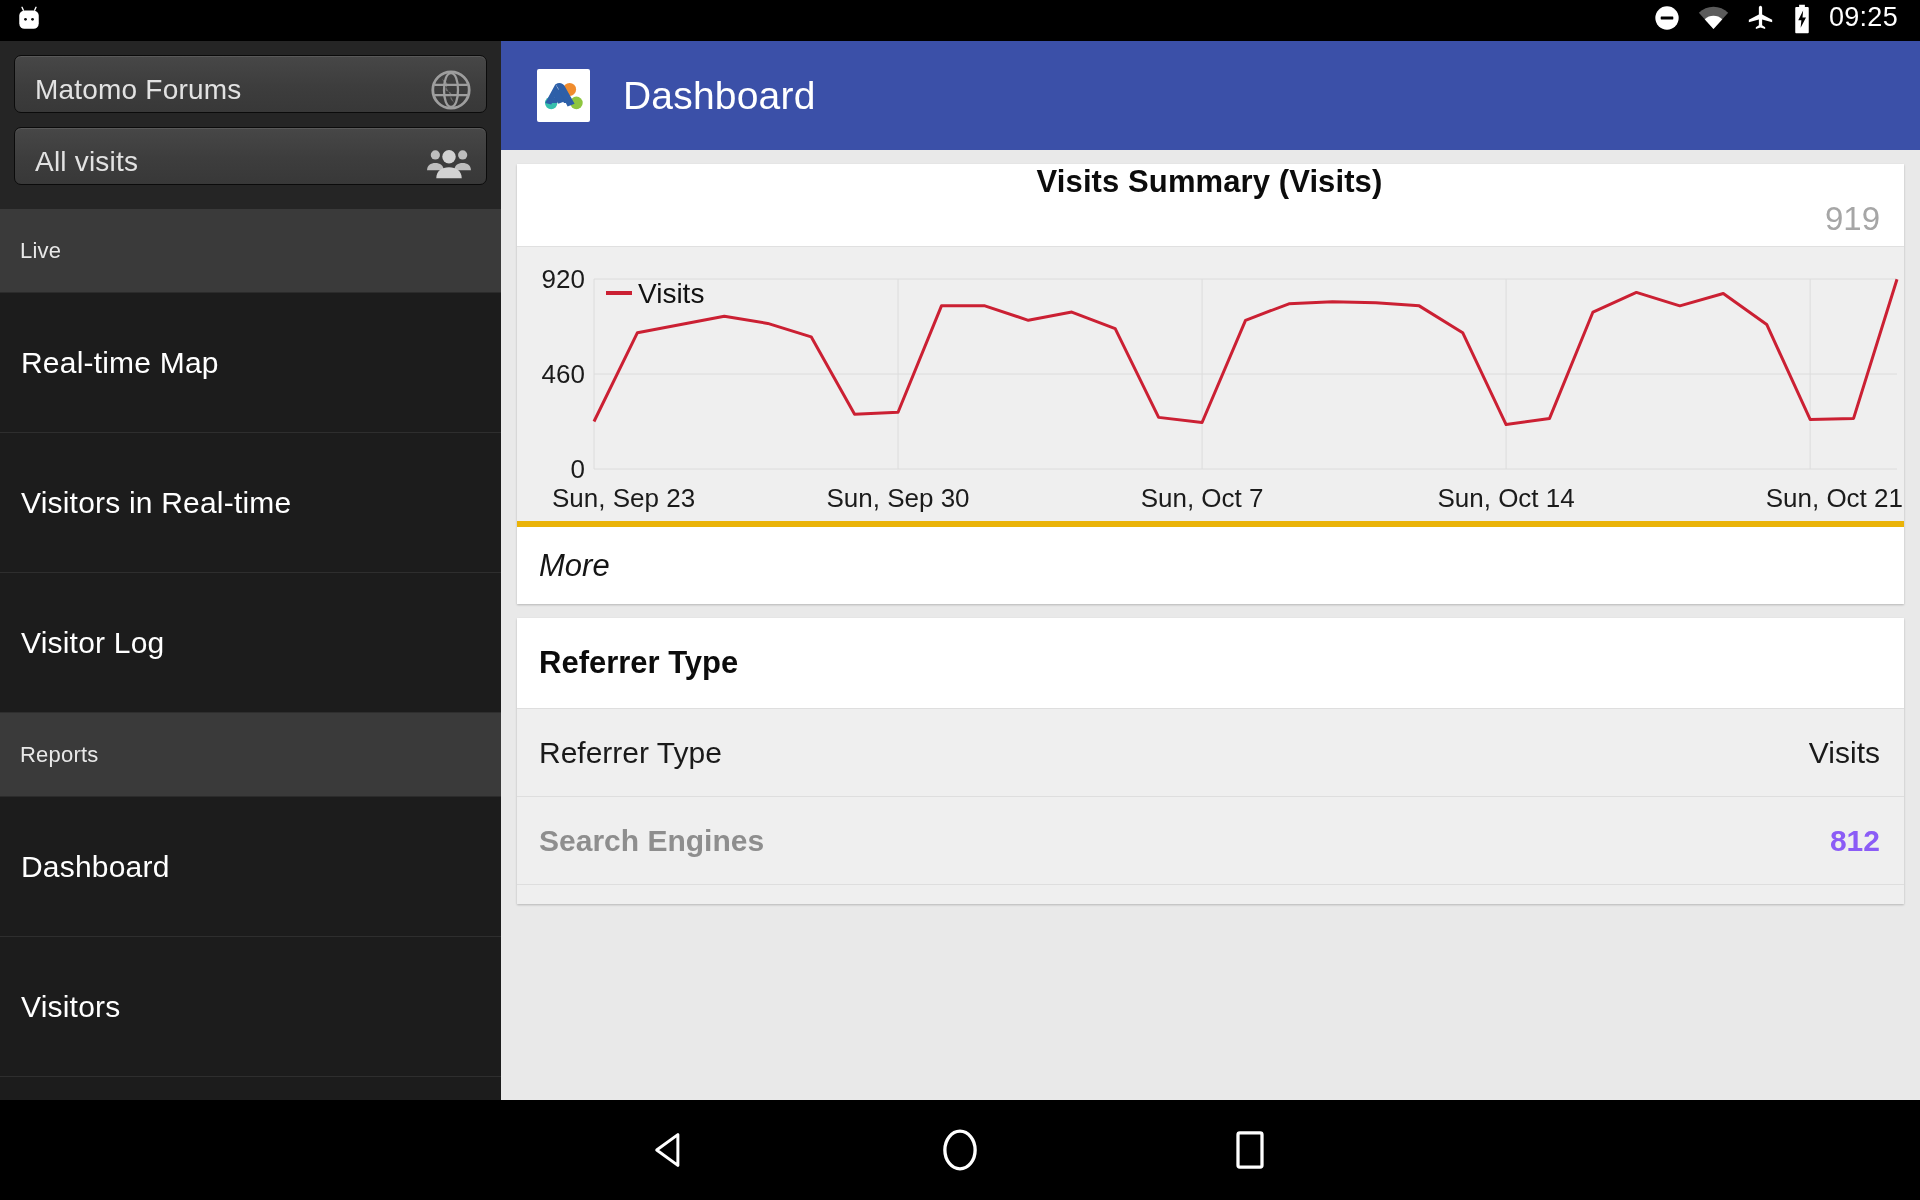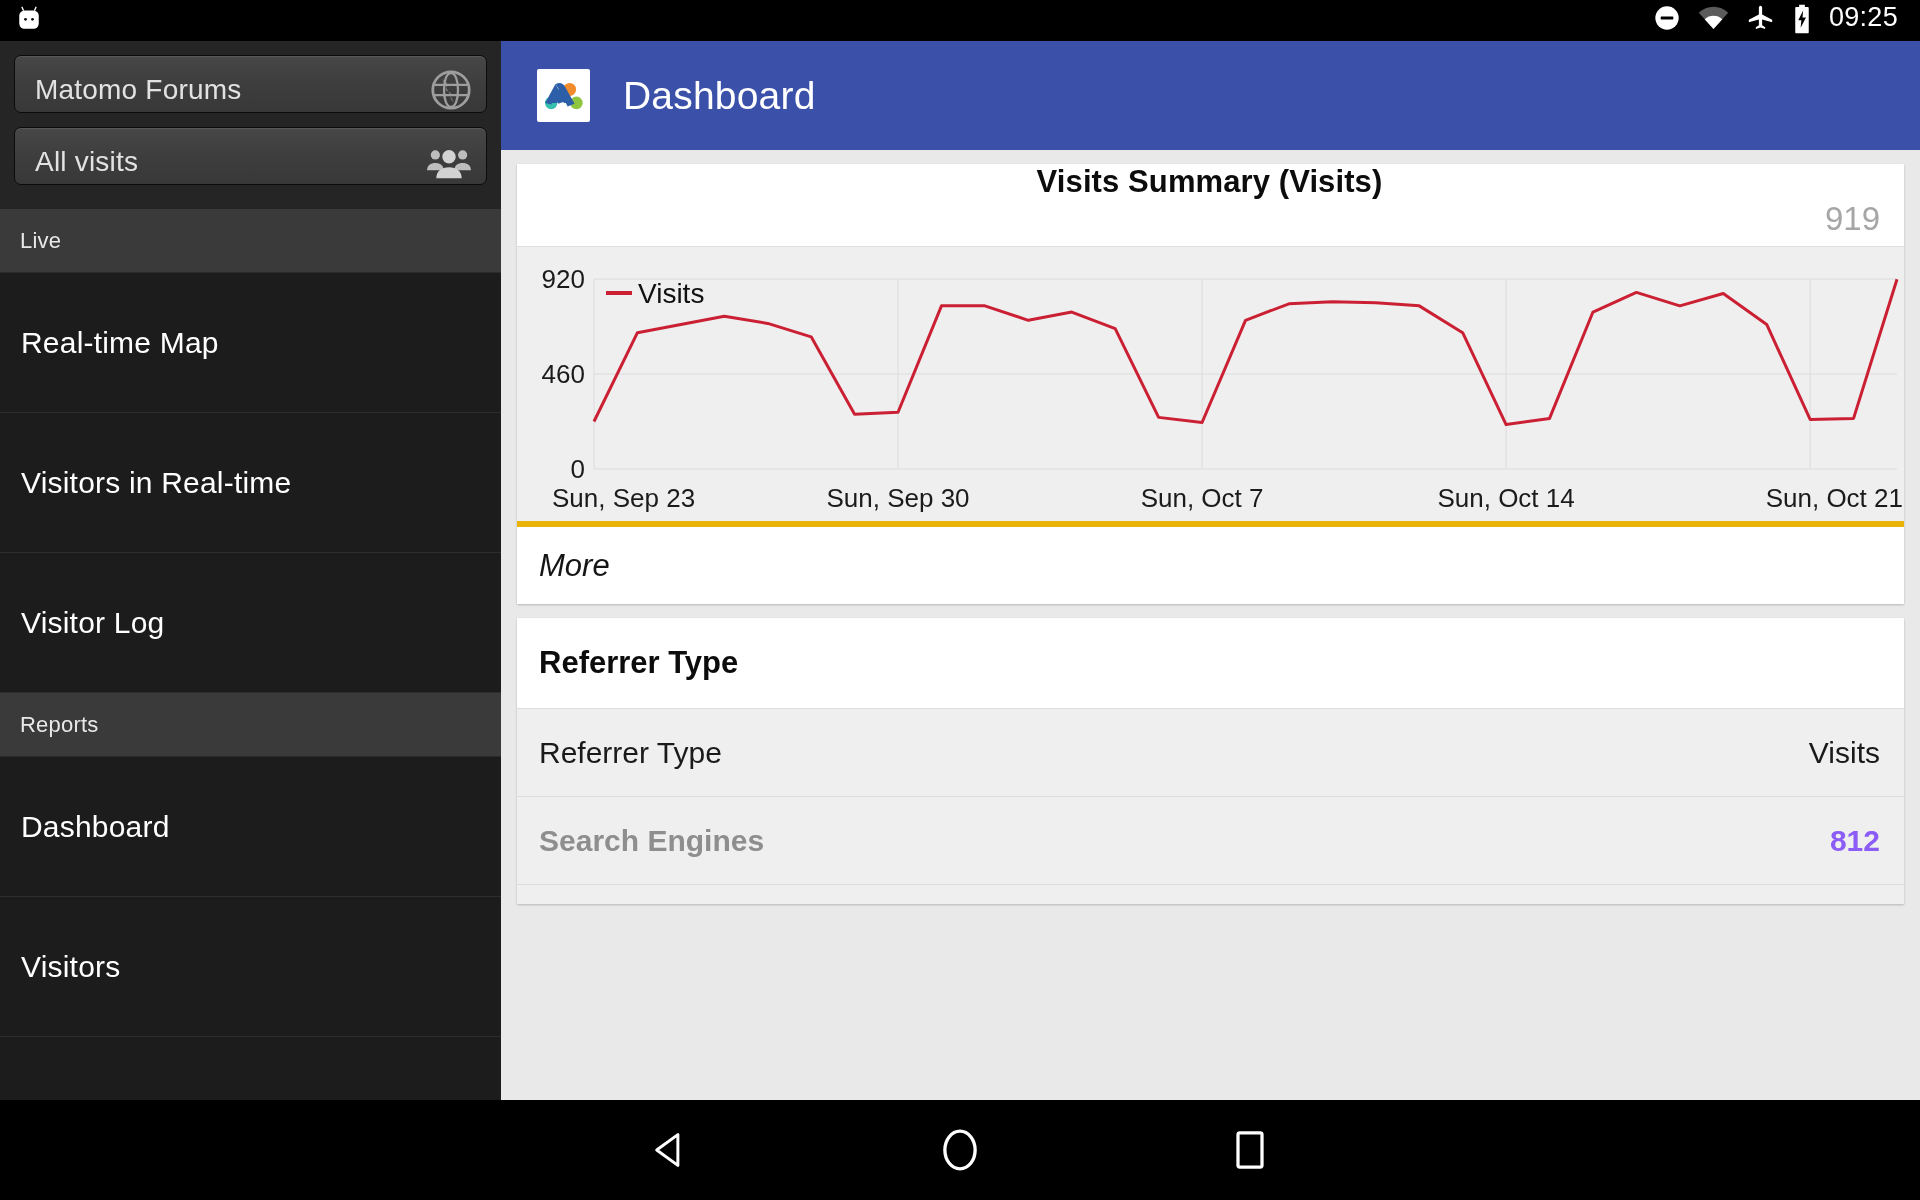--- a/index.html
+++ b/index.html
@@ -26,21 +26,21 @@
     position:relative; display:flex; align-items:center;
     height:58px; margin-bottom:14px; border:1px solid #0b0b0b;
     border-radius:7px; padding:12px 14px 0 20px;
     background:linear-gradient(#474747,#3d3d3d 55%,#383838);
     box-shadow:inset 0 1px 0 rgba(255,255,255,.10);
   }
   .sel-btn .lbl{ color:#e2e2e2; font-size:28px; letter-spacing:.2px; white-space:nowrap; }
   .sel-btn .ic{ margin-left:auto; display:flex; align-items:center; }
 
   .group-head{
-    height:64px; display:flex; align-items:center; padding-left:20px;
+    height:84px; display:flex; align-items:center; padding-left:20px;
     background:#3a3a3a; color:#e8e8e8; font-size:22px; letter-spacing:.2px;
     border-bottom:1px solid #2b2b2b;
   }
   .nav-item{
     height:140px; display:flex; align-items:center; padding-left:21px;
     color:#ffffff; font-size:30px; letter-spacing:.2px;
     background:#1c1c1c; border-bottom:1px solid #2e2e2e;
   }
 
   

